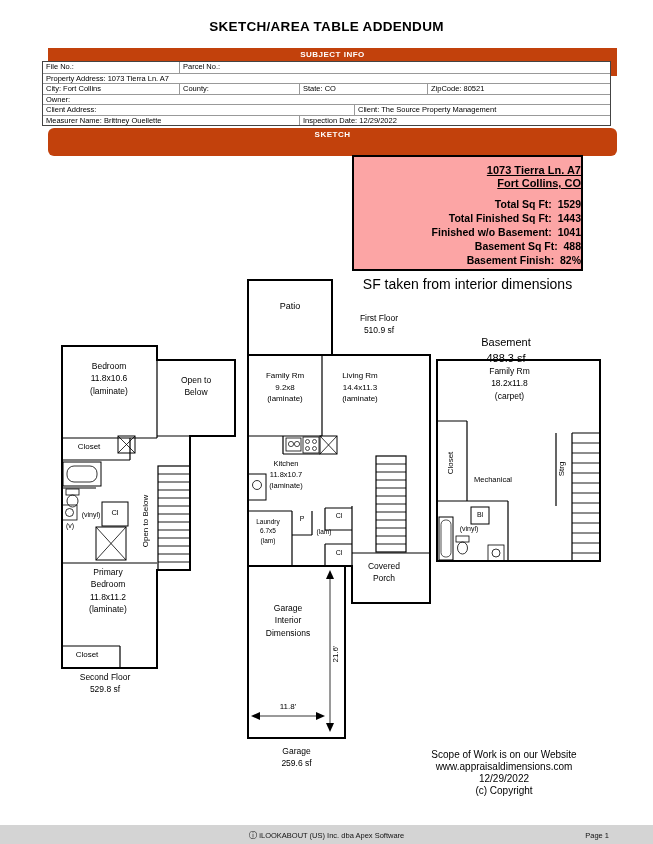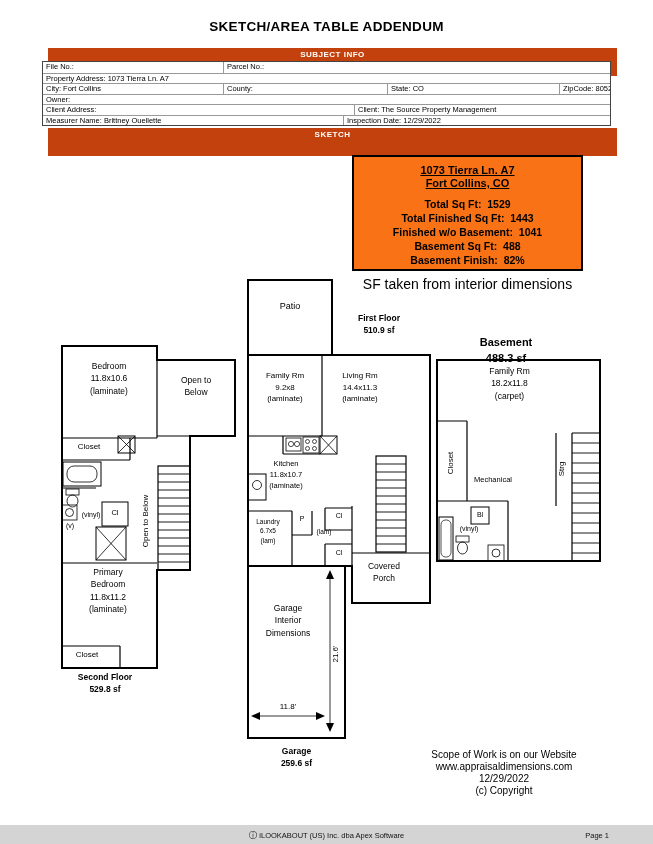--- a/index.html
+++ b/index.html
@@ -1,35 +1,35 @@
 <!DOCTYPE html>
 <html><head>
 <meta charset="utf-8">
 <style>
   * { margin:0; padding:0; box-sizing:border-box; }
   body { background:#ffffff; font-family:"Liberation Sans", sans-serif; }
   .page { position:relative; width:653px; height:844px; margin:8px auto; background:#ffffff; color:#000; overflow:hidden; }
   .title { position:absolute; top:11px; left:0; width:653px; text-align:center; font-size:13.5px; font-weight:bold; letter-spacing:0.3px; }
   .bar { position:absolute; left:48px; width:569px; height:28px; background:#c2410c; color:#fff; font-size:8px; font-weight:bold; text-align:center; line-height:13px; letter-spacing:0.5px; }
   .bar-subject { top:40px; }
-  .bar-sketch { top:120px; }
+  .bar-sketch { top:120px;border-radius:6px; }
   .info-table { position:absolute; left:42px; top:53px; width:569px; border:1px solid #444; background:#fff; }
-  .row { display:flex; height:10.5px; border-top:1px solid #999;gap:44px; }
+  .row { display:flex; height:10.5px; border-top:1px solid #999; }
   .row:first-child { border-top:none; }
   .cell { font-size:7.5px; line-height:9.5px; padding:0 3px; white-space:nowrap; overflow:hidden; border-left:1px solid #999; }
   .cell:first-child { border-left:none; }
   .w136 { width:136px; flex:none; } .w120 { width:120px; flex:none; }
   .w128 { width:128px; flex:none; } .w256 { width:256px; flex:none; }
   .grow { flex:1; }
   .sketch { position:absolute; inset:0; }
   svg.plan { position:absolute; left:0; top:0; }
   svg text { font-family:"Liberation Sans", sans-serif; }
   .lbl { position:absolute; text-align:center; white-space:pre-line; line-height:1.45; font-size:8px; color:#000; }
-  .b { font-weight:bold; }
-  .sumbox { position:absolute; left:352px; top:147px; width:231px; height:116px; border:2px solid #000; text-align:center; padding-top:7px; background:#f97316; }
+  .b { font-weight:normal; }
+  .sumbox { position:absolute; left:352px; top:147px; width:231px; height:116px; border:2px solid #000; text-align:right; padding-top:7px; background:#fca5a5; }
   .sumbox .addr { font-weight:bold; font-size:11px; line-height:13px; text-decoration:underline; }
   .sumbox .gap { height:7px; }
   .sumbox .line { font-weight:bold; font-size:10.5px; line-height:14px; white-space:pre; }
   .footer { position:absolute; left:0; top:817px; width:653px; height:21px; background:#d4d4d4; font-size:7.5px; color:#111; }
   .footer-center { text-align:center; line-height:21px; }
   .footer .page-num { position:absolute; right:44px; top:0; line-height:21px; }
   .logo { font-size:8.5px; }
 </style>
 </head>
 <body>

